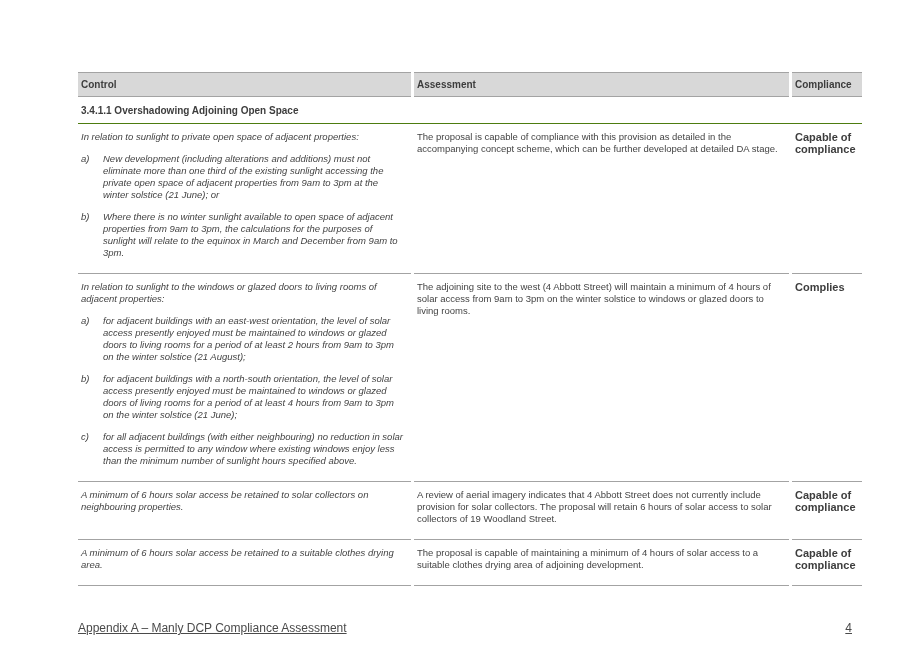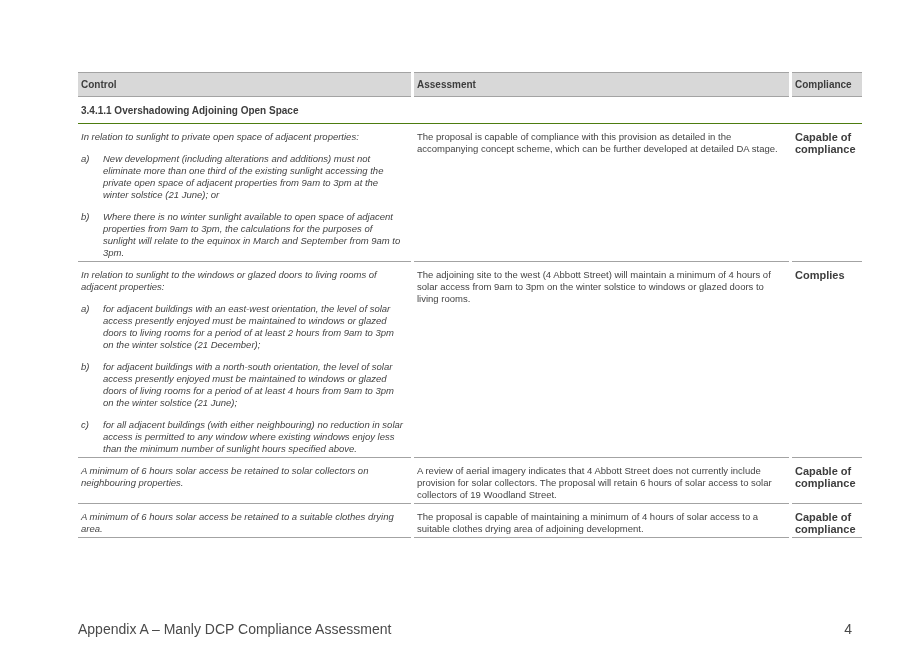--- a/index.html
+++ b/index.html
@@ -48,42 +48,43 @@
     border-bottom: 1px solid #4d7c0f;
     font-size: 10px;
     font-weight: bold;
     color: #3d3d3d;
     padding: 8px 3px 6px 3px;
     vertical-align: middle;
   }
   tr.content-row td {
     border-bottom: 1px solid #a3a3a3;
     vertical-align: top;
-    padding: 7px 5px 2px 3px;
+    padding: 7px 5px 14px 3px;
   }
   td.control-cell { font-style: italic; }
   .para + .li, .li + .li, .para + .para { margin-top: 10px; }
   .li { display: flex; }
   .li-label { flex: 0 0 22px; }
   .li-text { flex: 1 1 auto; }
   td.compliance-cell {
     font-weight: bold;
     color: #3d3d3d;
     font-size: 11px;
   }
   .footer {
     position: absolute;
     left: 78px;
     top: 611px;
     width: 780px;
     display: flex;
     justify-content: space-between;
     align-items: flex-end;
-    font-size: 14px;
+    font-size: 12px;
     color: #4a4a4a;
+    text-decoration: underline;
   }
   .footer .pagenum { padding-right: 6px; }
 </style>
 </head>
 <body>
 
 <div class="page">
 
   <table class="compliance-table">
     <colgroup>
@@ -105,33 +106,33 @@
       </tr>
       <tr class="content-row">
         <td class="control-cell">
           <p class="para">In relation to sunlight to private open space of adjacent properties:</p>
           <div class="li">
             <span class="li-label">a)</span>
             <span class="li-text">New development (including alterations and additions) must not eliminate more than one third of the existing sunlight accessing the private open space of adjacent properties from 9am to 3pm at the winter solstice (21 June); or</span>
           </div>
           <div class="li">
             <span class="li-label">b)</span>
-            <span class="li-text">Where there is no winter sunlight available to open space of adjacent properties from 9am to 3pm, the calculations for the purposes of sunlight will relate to the equinox in March and September from 9am to 3pm.</span>
+            <span class="li-text">Where there is no winter sunlight available to open space of adjacent properties from 9am to 3pm, the calculations for the purposes of sunlight will relate to the equinox in March and December from 9am to 3pm.</span>
           </div>
         </td>
         <td class="assessment-cell">The proposal is capable of compliance with this provision as detailed in the accompanying concept scheme, which can be further developed at detailed DA stage.</td>
         <td class="compliance-cell">Capable of compliance</td>
       </tr>
 
       <tr class="content-row">
         <td class="control-cell">
           <p class="para">In relation to sunlight to the windows or glazed doors to living rooms of adjacent properties:</p>
           <div class="li">
             <span class="li-label">a)</span>
-            <span class="li-text">for adjacent buildings with an east-west orientation, the level of solar access presently enjoyed must be maintained to windows or glazed doors to living rooms for a period of at least 2 hours from 9am to 3pm on the winter solstice (21 December);</span>
+            <span class="li-text">for adjacent buildings with an east-west orientation, the level of solar access presently enjoyed must be maintained to windows or glazed doors to living rooms for a period of at least 2 hours from 9am to 3pm on the winter solstice (21 August);</span>
           </div>
           <div class="li">
             <span class="li-label">b)</span>
             <span class="li-text">for adjacent buildings with a north-south orientation, the level of solar access presently enjoyed must be maintained to windows or glazed doors of living rooms for a period of at least 4 hours from 9am to 3pm on the winter solstice (21 June);</span>
           </div>
           <div class="li">
             <span class="li-label">c)</span>
             <span class="li-text">for all adjacent buildings (with either neighbouring) no reduction in solar access is permitted to any window where existing windows enjoy less than the minimum number of sunlight hours specified above.</span>
           </div>
         </td>

